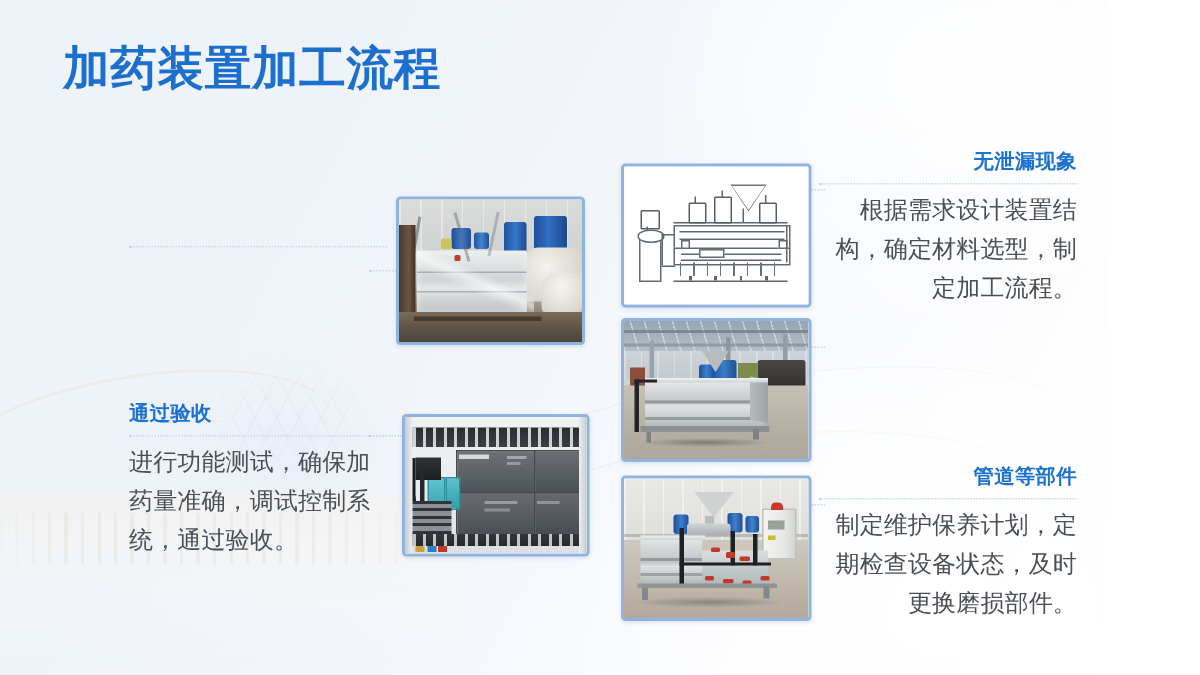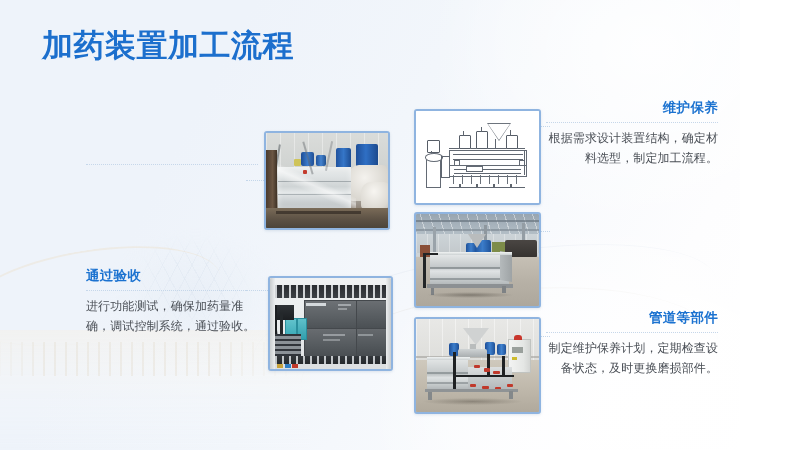--- a/index.html
+++ b/index.html
@@ -123,24 +123,25 @@
     line-height: 1.2;
     letter-spacing: .3px;
   }
   .block .b-rule {
     margin-top: 6px;
     margin-bottom: 6px;
     height: 0;
     border-top: 1px dotted #c6d7ea;
   }
   .block .b-body {
-    font-size: 12px;
+    font-size: 16px;
     line-height: 1.62;
     color: #4a4f56;
     letter-spacing: .1px;
+    font-family: Liberation Mono, monospace;
   }
   .block.align-right { text-align: right; }
 
   .block-parts    { left: 86px;  top: 158px; }
   .block-test     { left: 86px;  top: 268px; }
   .block-design   { left: 546px; top: 100px; }
   .block-assembly { left: 546px; top: 205px; }
   .block-maint    { left: 546px; top: 310px; }
 
   
@@ -250,21 +251,21 @@
     <div class="b-rule"></div>
   </div>
 
   <div class="block block-test">
     <div class="b-title">通过验收</div>
     <div class="b-rule"></div>
     <div class="b-body">进行功能测试，确保加药量准确，调试控制系统，通过验收。</div>
   </div>
 
   <div class="block block-design align-right">
-    <div class="b-title">维护保养</div>
+    <div class="b-title">无泄漏现象</div>
     <div class="b-rule"></div>
     <div class="b-body">根据需求设计装置结构，确定材料选型，制定加工流程。</div>
   </div>
 
 
   <div class="block block-maint align-right">
     <div class="b-title">管道等部件</div>
     <div class="b-rule"></div>
     <div class="b-body">制定维护保养计划，定期检查设备状态，及时更换磨损部件。</div>
   </div>

